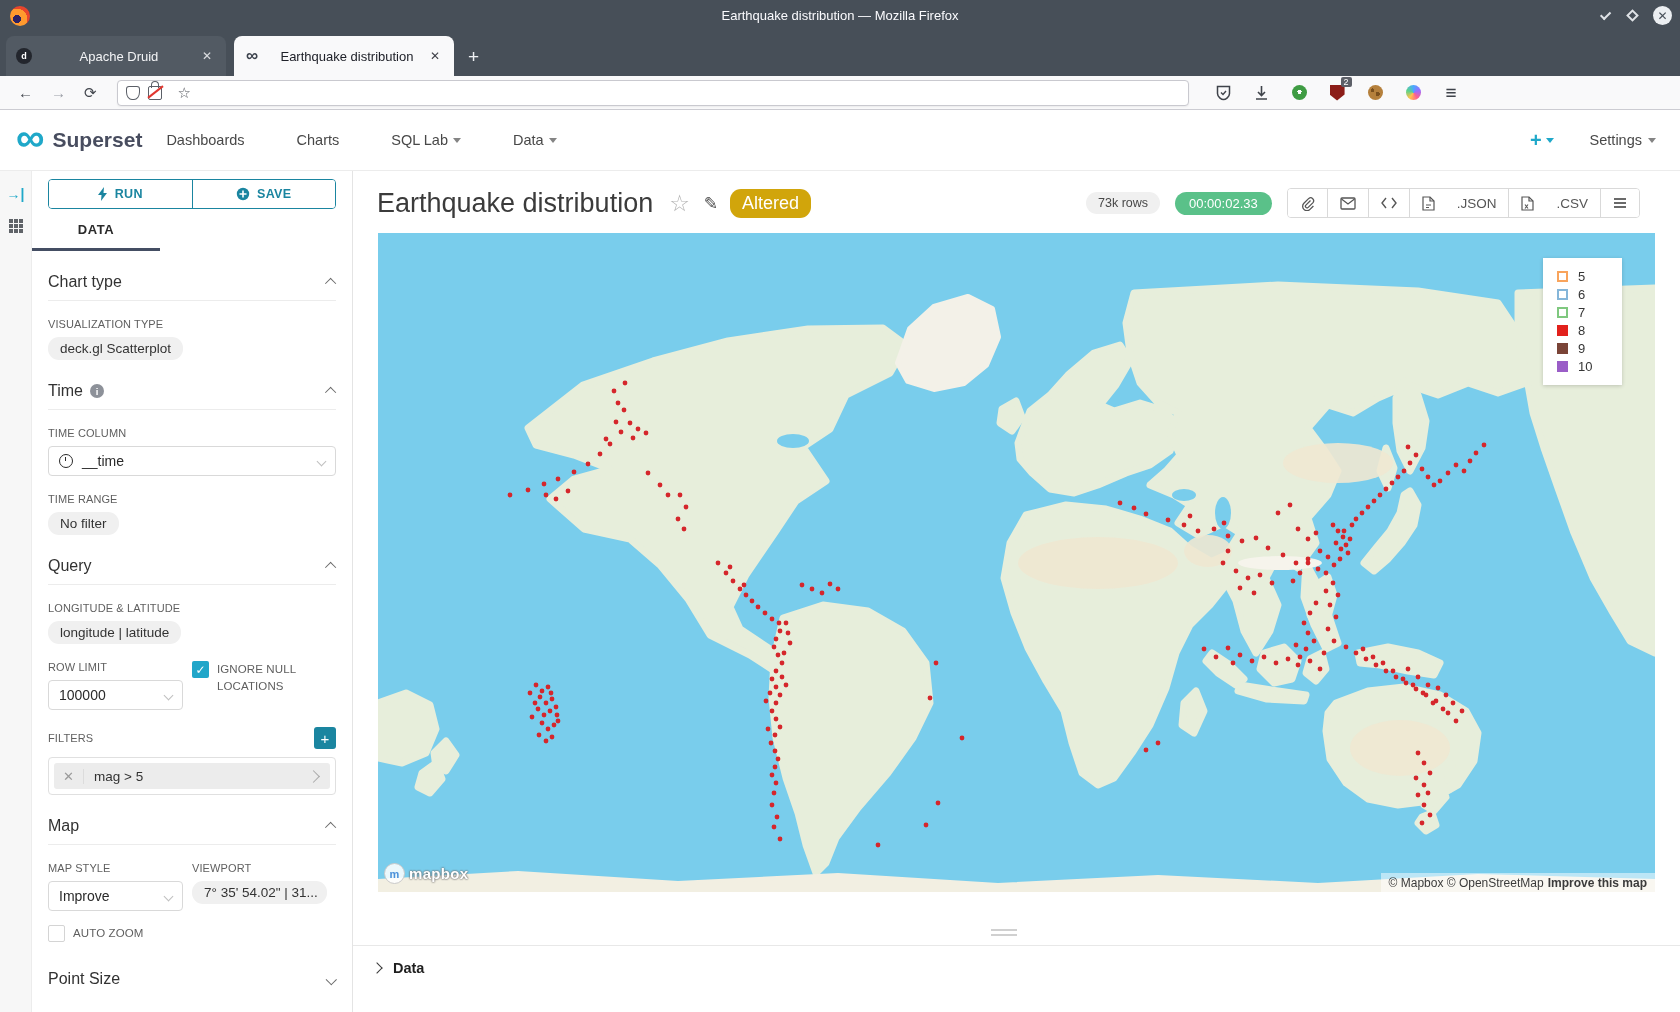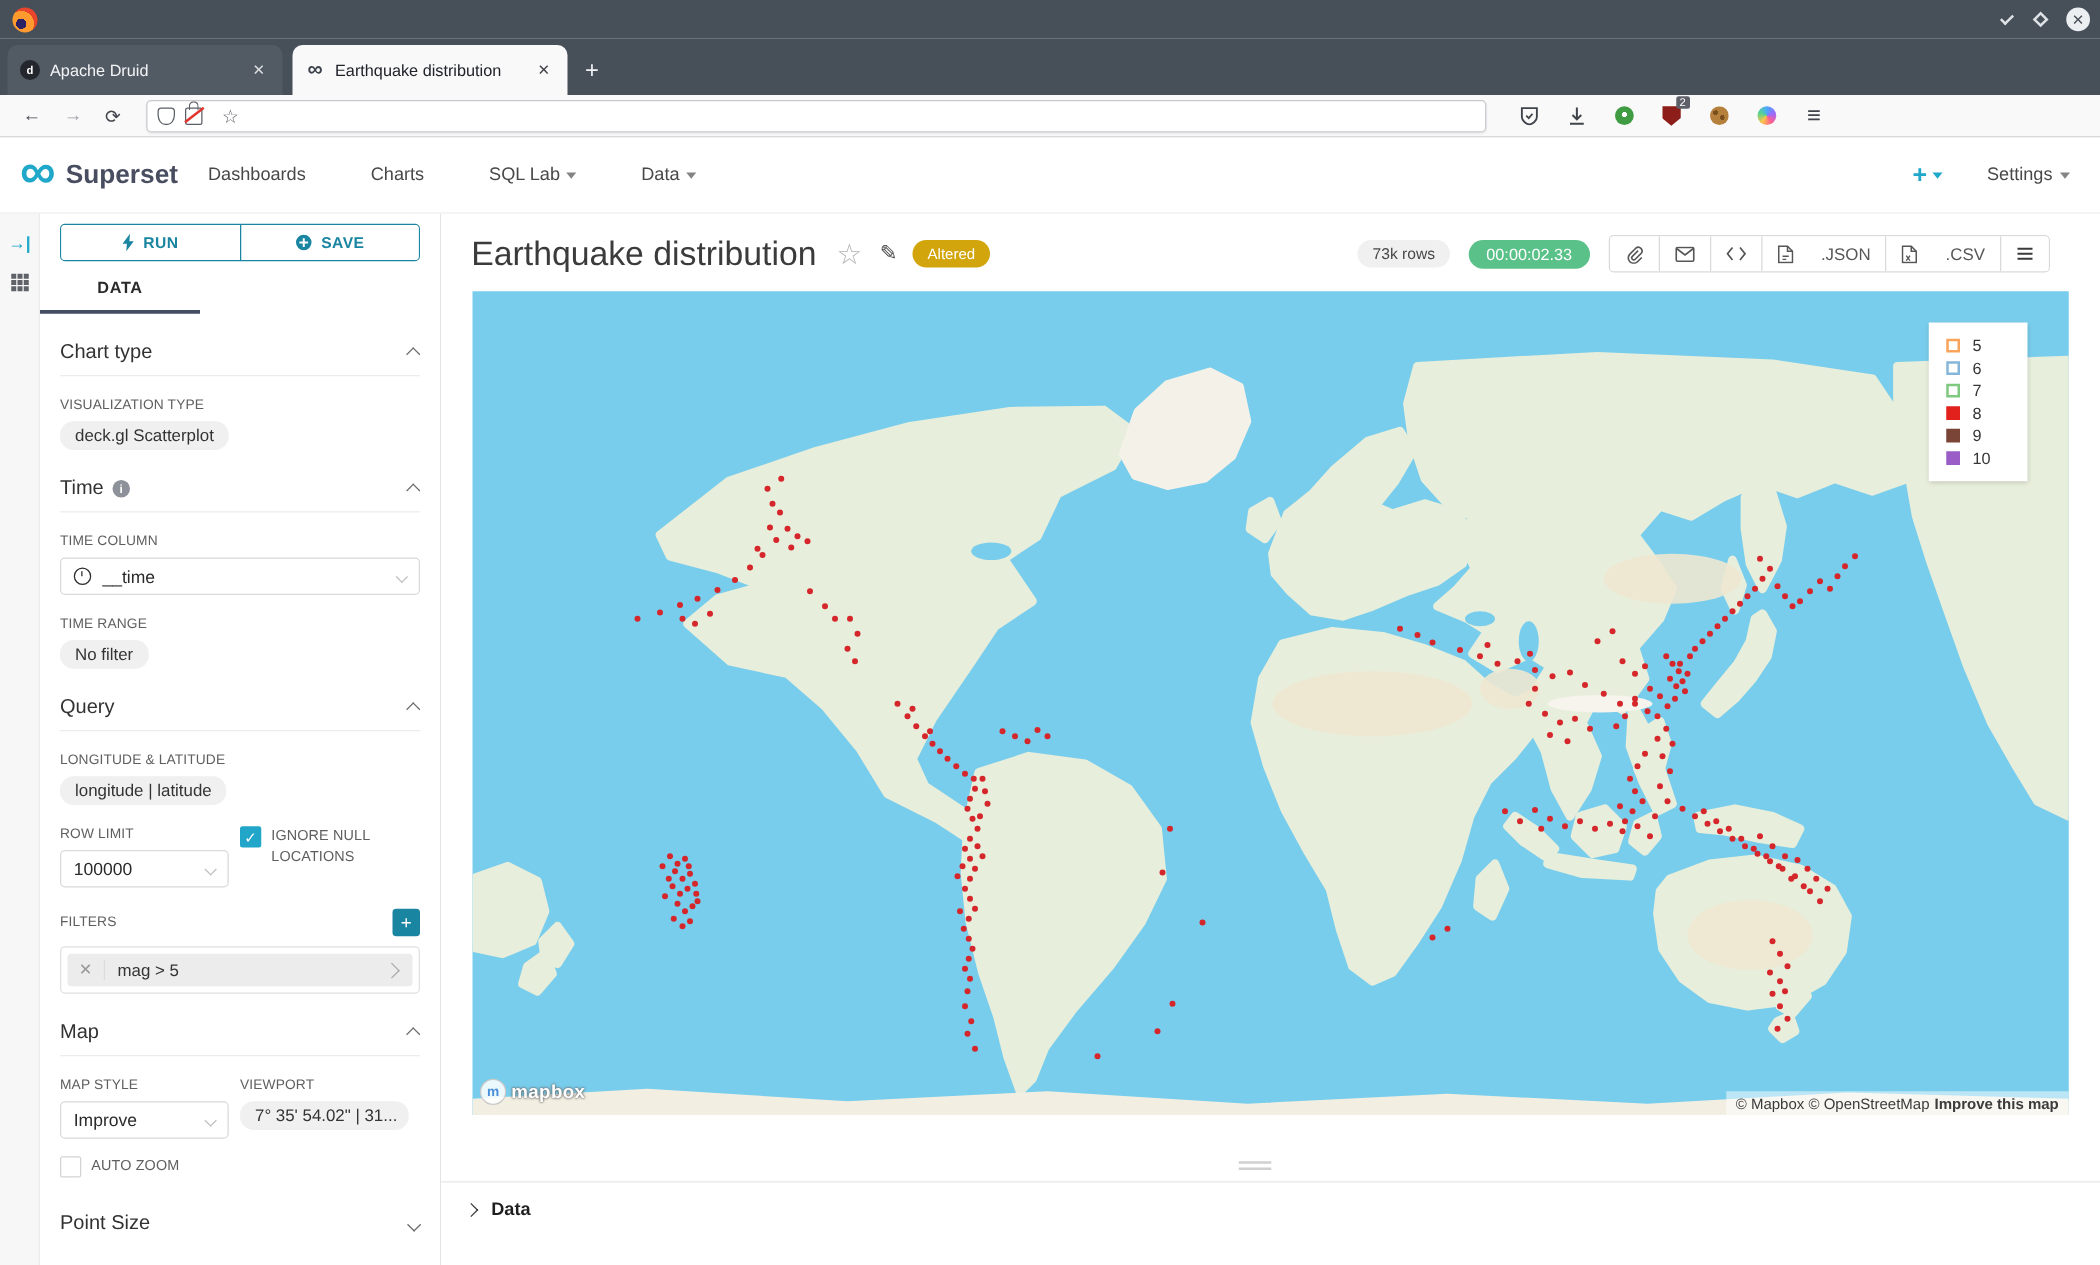--- a/index.html
+++ b/index.html
@@ -17,21 +17,21 @@
   .wc-max { width:9px; height:9px; border:2px solid #dfe2e6; transform:rotate(45deg); }
   .wc-close { width:19px; height:19px; border-radius:50%; background:#eceff2; color:#474f58; font-size:12px; font-weight:bold; display:flex; align-items:center; justify-content:center; }
 
   .tabbar { position:absolute; left:0; top:31px; width:1680px; height:45px; background:#474f58; display:flex; align-items:flex-end; }
   .tab { height:40px; width:220px; margin-left:6px; border-radius:8px 8px 0 0; display:flex; align-items:center; padding:0 10px; font-size:13px; }
   .tab.inactive { background:#525a63; color:#f3f4f6; }
   .tab.active { background:#f9f9fa; color:#20222a; margin-left:8px; }
   .tab .fav { width:16px; height:16px; margin-right:8px; flex:0 0 16px; display:flex; align-items:center; justify-content:center; }
   .fav-druid { background:#23262d; border-radius:50%; color:#fff; font-size:9px; font-weight:bold; }
   .fav-superset { color:#3d434d; font-size:17px; font-weight:bold; line-height:10px; }
-  .tab .tab-label { flex:1; overflow:hidden; white-space:nowrap; }
+  .tab .tab-label { flex:1; overflow:hidden; white-space:nowrap;text-align:center; }
   .tab .tab-close { font-size:12px; opacity:.85; padding:2px 4px; }
   .newtab { color:#eef0f3; font-size:19px; margin:0 0 8px 14px; }
 
   .urlrow { position:absolute; left:0; top:76px; width:1680px; height:34px; background:#f9f9fa; border-bottom:1px solid #ccccd2; display:flex; align-items:center; }
   .nav-ic { font-size:15px; color:#43474e; margin-left:18px; }
   .nav-ic.dim { color:#9b9ea6; }
   .urlfield { margin-left:20px; width:1072px; height:26px; background:#fff; border:1px solid #c9c9cf; border-radius:4px; display:flex; align-items:center; padding:0 8px; box-shadow:0 1px 2px rgba(0,0,0,.06); }
   .uf-ic { width:14px; height:14px; margin-right:8px; position:relative; }
   .shield-o { border:1.6px solid #5b5f67; border-radius:3px 3px 6px 6px / 3px 3px 8px 8px; }
   .lock-slash { border:1.6px solid #5b5f67; border-radius:2px; }
@@ -101,21 +101,21 @@
   .f-x { width:30px; text-align:center; color:#9a9a9a; font-size:13px; border-right:1px solid #dcdcdc; }
   .f-text { flex:1; font-size:13.5px; color:#333; padding-left:10px; }
   .f-arrow { width:9px; height:9px; border-right:1.6px solid #a9a9a9; border-top:1.6px solid #a9a9a9; transform:rotate(45deg); margin-right:12px; }
 
   
   .main { position:absolute; left:353px; top:171px; width:1327px; height:841px; background:#fff; }
   .chart-header { position:absolute; left:24px; top:14px; right:40px; height:36px; display:flex; align-items:center; }
   .chart-title { font-size:27px; color:#3b3b3b; }
   .hdr-star { color:#b3b3b3; font-size:23px; margin-left:16px; }
   .hdr-pencil { color:#4a4a4a; font-size:17px; margin-left:14px; }
-  .altered { background:#d1a50b; color:#fff; font-size:12px; border-radius:11px; padding:4px 12px; margin-left:12px; }
+  .altered { background:#d1a50b; color:#fff; font-size:18px; border-radius:11px; padding:4px 12px; margin-left:12px; }
   .hdr-right { margin-left:auto; display:flex; align-items:center; gap:15px; }
   .rows-pill { background:#f0f0f0; color:#484848; font-size:12.5px; border-radius:11px; padding:4px 12px; }
   .timer-pill { background:#5ac189; color:#fff; font-size:13px; border-radius:12px; padding:4px 14px; }
   .export-group { display:flex; align-items:stretch; border:1px solid #d9d9d9; border-radius:4px; overflow:hidden; height:30px; }
   .eg { display:flex; align-items:center; gap:22px; padding:0 12px; color:#565656; font-size:13.5px; background:#fff; }
   .eg + .eg { border-left:1px solid #d9d9d9; }
   .eg svg { display:block; }
 
   .map { position:absolute; left:25px; top:62px; width:1277px; height:659px; background:#79cdec; overflow:hidden; }
   .map svg.world { position:absolute; left:0; top:0; }
@@ -136,20 +136,21 @@
   .data-chev { width:8px; height:8px; border-right:1.6px solid #3a3a3a; border-top:1.6px solid #3a3a3a; transform:rotate(45deg); }
   .data-label { font-size:14.5px; font-weight:bold; color:#1f1f1f; }
 </style>
 </head>
 <body>
 
 <div class="screen">
 
   <div class="titlebar">
     <div class="ff-logo"></div>
+    <div class="win-title">Earthquake distribution — Mozilla Firefox</div>
     <div class="win-controls">
       <div class="wc-min"></div>
       <div class="wc-max"></div>
       <div class="wc-close">✕</div>
     </div>
   </div>
 
   <div class="tabbar">
     <div class="tab inactive">
       <span class="fav fav-druid">d</span>

